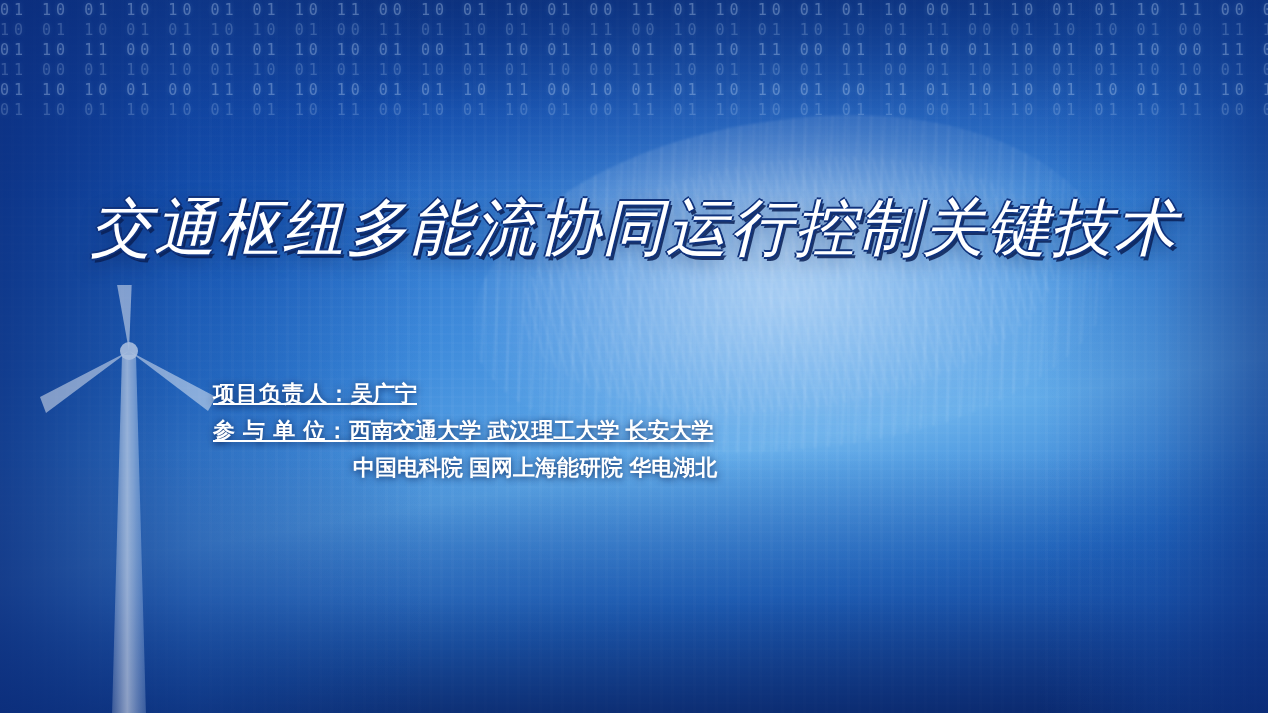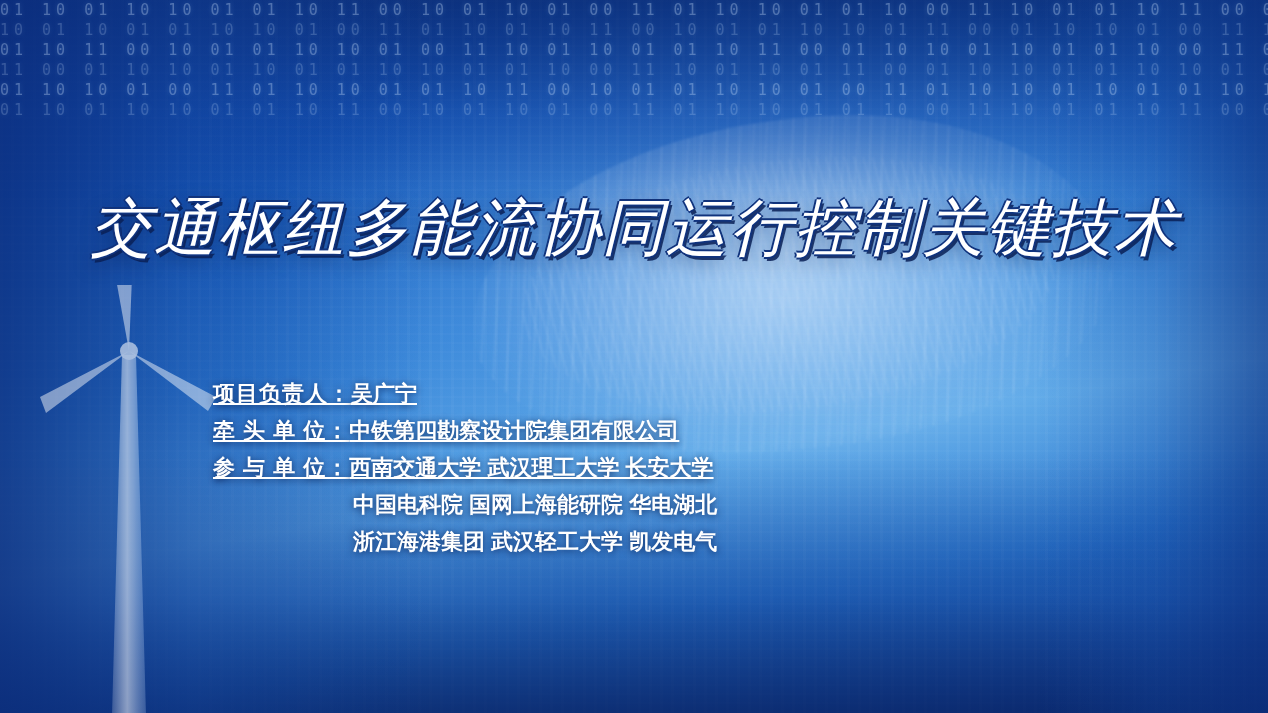--- a/index.html
+++ b/index.html
@@ -223,22 +223,18 @@
   </svg>
 
 
   <div class="main-title">交通枢纽多能流协同运行控制关键技术</div>
 
   <div class="info">
     <span class="info-row">
       <span class="info-label">项目负责人：</span><span>吴广宁</span>
     </span>
     <span class="info-row">
-      <span class="info-label">牵 头 单 位：</span><span>中铁第四勘察设计院集团有限公司</span>
-    </span>
-    <span class="info-row">
       <span class="info-label">参 与 单 位：</span><span>西南交通大学 武汉理工大学  长安大学</span>
     </span>
     <span class="info-indent">中国电科院 国网上海能研院  华电湖北</span>
-    <span class="info-indent">浙江海港集团 武汉轻工大学  凯发电气</span>
   </div>
 
 </div>
 
 </body></html>

